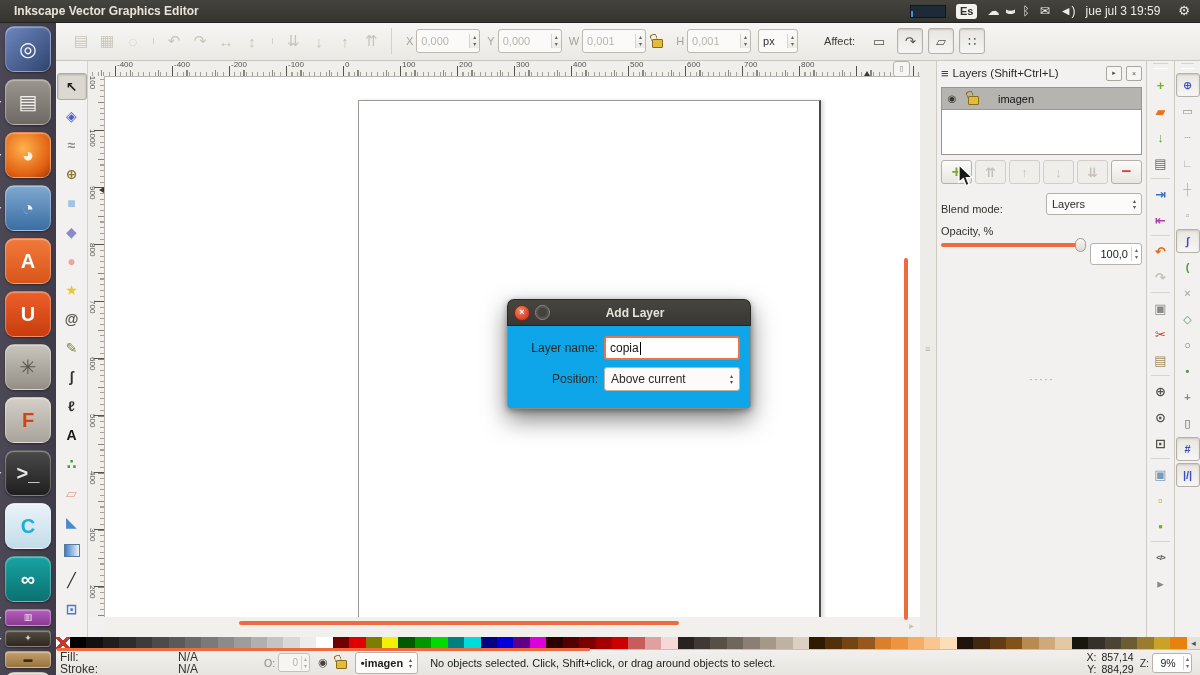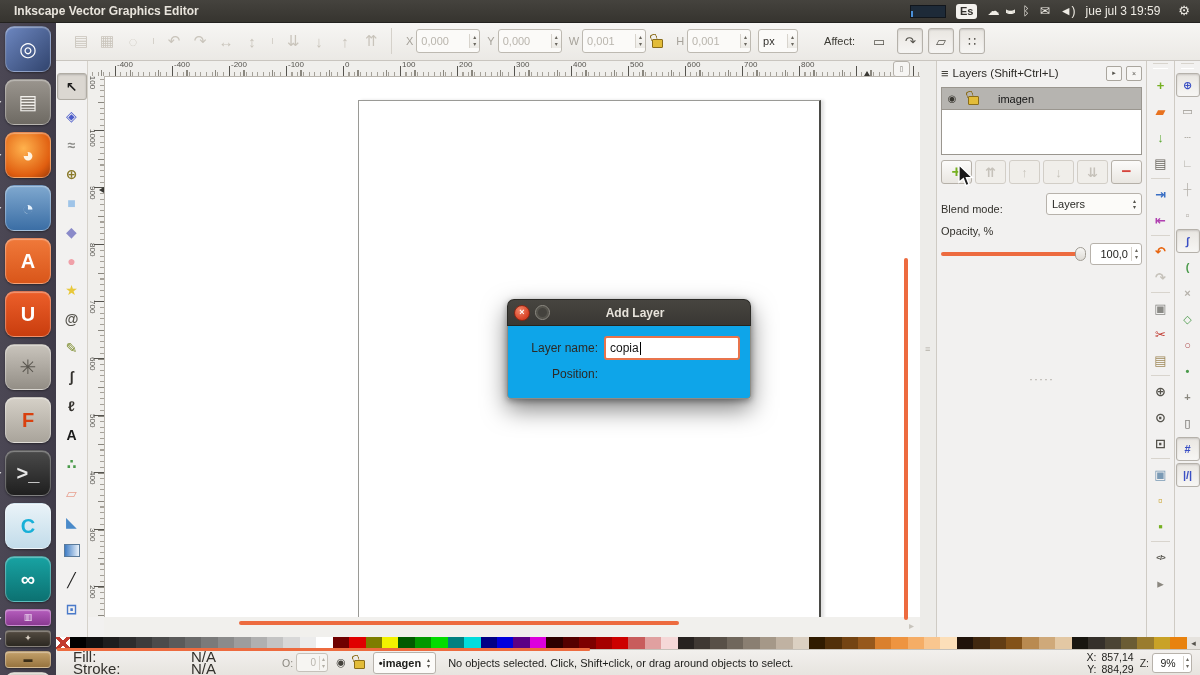--- a/index.html
+++ b/index.html
@@ -90,21 +90,21 @@
   .llist{height:44px;background:#fff;border:1px solid #9a968f;border-top:none;}
   .lbtns{display:flex;gap:3px;margin-top:5px;}
   .lbtn{flex:1;height:22px;border:1px solid #b5b0a8;border-radius:3px;background:linear-gradient(#fcfbfa,#e9e6e1);display:flex;align-items:center;justify-content:center;font-size:13px;font-weight:bold;color:#8e8a82;}
   .lbtn.disabled{color:#c6c2ba;border-color:#d2cec7;background:#f0eeea;}
   .lbtn.plus{color:#76B021;font-size:17px;}
   .lbtn.minus{color:#D5443C;font-size:17px;}
   .blendrow{display:flex;align-items:flex-end;margin-top:9px;}
   .blendlab,.opalab{font-size:11px;color:#33312c;}
   .bsel{margin-left:auto;width:96px;height:22px;background:#fcfbf9;border:1px solid #b7b2ab;border-radius:3px;display:flex;align-items:center;padding:0 5px;box-sizing:border-box;font-size:11px;color:#2a2a26;}
   .selarr{margin-left:auto;display:flex;flex-direction:column;font-size:6px;line-height:6px;color:#55534c;}
-  .oparow{display:flex;align-items:center;margin-top:6px;gap:7px;}
+  .oparow{display:flex;margin-top:6px;gap:7px;}
   .track{flex:1;height:4px;border-radius:2px;background:#ED6B3F;position:relative;}
   .thumb{position:absolute;right:-3px;top:-5px;width:11px;height:14px;border-radius:6px;background:linear-gradient(#f7f6f4,#dedbd5);border:1px solid #a09c94;box-sizing:border-box;}
   .ospin{height:20px;display:flex;align-items:center;background:#fff;border:1px solid #b7b2ab;border-radius:3px;overflow:hidden;}
   .ospin .v{width:34px;text-align:right;padding:0 3px;font-size:11px;color:#1d1d1a;}
   .dockgrip{position:absolute;left:50%;top:312px;transform:translateX(-50%);color:#a9a59d;font-size:12px;letter-spacing:1px;}
   
   .cmdbar{position:absolute;left:1146px;top:60px;width:28px;bottom:38px;background:#f2f1f0;border-left:1px solid #cfcbc4;box-sizing:border-box;padding-top:2px;z-index:5;}
   .snapbar{position:absolute;left:1174px;top:60px;width:26px;bottom:38px;background:#f2f1f0;border-left:1px solid #cfcbc4;box-sizing:border-box;padding-top:2px;z-index:5;}
   .vhandle{height:4px;border-top:1px solid #d8d4cd;border-bottom:1px solid #ffffff;margin:1px 6px 4px;}
   .cico{width:22px;height:22px;margin:2px auto;display:flex;align-items:center;justify-content:center;font-size:13px;font-weight:bold;border:1px solid transparent;border-radius:3px;}
@@ -114,21 +114,21 @@
   
   .palette{position:absolute;left:56px;top:637px;right:0;height:12px;display:flex;background:#dcd9d4;z-index:20;}
   .sw{flex:1;}
   .sw-none{flex:0 0 14px;background:
      linear-gradient(45deg,transparent 42%,#c23a2e 42% 58%,transparent 58%),
      linear-gradient(-45deg,transparent 42%,#c23a2e 42% 58%,transparent 58%),#fff;}
   .pal-arrow{flex:0 0 13px;display:flex;align-items:center;justify-content:center;font-size:9px;color:#55534c;background:#e6e3de;}
   .palscroll{position:absolute;left:57px;top:648px;width:533px;height:3px;background:#ED6B3F;border-radius:1px;z-index:21;}
   
   .statusbar{position:absolute;left:56px;top:649px;right:0;bottom:0;background:linear-gradient(#f2f0ed,#e7e4df);border-top:1px solid #c5c1ba;display:flex;align-items:center;z-index:20;}
-  .fsblock{display:grid;grid-template-columns:118px auto;font-size:15px;line-height:12px;margin-left:17px;color:#33312c;}
+  .fsblock{display:grid;grid-template-columns:118px auto;font-size:12px;line-height:12px;margin-left:4px;color:#33312c;}
   .oblock{display:flex;align-items:center;margin-left:66px;gap:3px;}
   .olab{font-size:10.5px;color:#8a877f;}
   .sspin{height:17px;display:flex;align-items:center;background:#f6f5f2;border:1px solid #c5c1ba;border-radius:3px;overflow:hidden;}
   .sspin .v{width:16px;text-align:right;padding:0 3px;font-size:10px;color:#b9b5ad;}
   .statico{margin-left:8px;font-size:11px;color:#44423c;}
   .lsel{margin-left:8px;height:20px;background:#fcfbf9;border:1px solid #b7b2ab;border-radius:3px;display:flex;align-items:center;padding:0 5px;font-size:11px;font-weight:bold;color:#1d1d1a;gap:6px;}
   .smsg{margin-left:12px;font-size:11px;color:#1d1d1a;flex:1;white-space:nowrap;overflow:hidden;}
   .xyblock{display:grid;grid-template-columns:auto auto;column-gap:5px;font-size:10.5px;line-height:12px;text-align:right;color:#1d1d1a;margin-right:6px;}
   .zlab{font-size:10.5px;color:#33312c;margin-right:3px;}
   .zspin{height:18px;display:flex;align-items:center;background:#fff;border:1px solid #b7b2ab;border-radius:3px;overflow:hidden;margin-right:8px;}
@@ -495,20 +495,24 @@
   <div class="dbody">
     <div class="drow">
       <span class="dlab">Layer name:</span>
       <span class="dinput">
         <span>copia</span>
         <span class="caret"></span>
       </span>
     </div>
     <div class="drow">
       <span class="dlab">Position:</span>
+      <span class="dselect">
+        <span>Above current</span>
+        <span class="selarr">▴<br>▾</span>
+      </span>
     </div>
   </div>
 </div>
 
 <div class="palette">
   <div id="palette-swatches" style="display:flex;flex:1;">
       <div class="sw sw-none"></div>
       <div class="sw" style="background: rgb(0, 0, 0);"></div>
       <div class="sw" style="background: rgb(17, 17, 17);"></div>
       <div class="sw" style="background: rgb(30, 30, 30);"></div>

